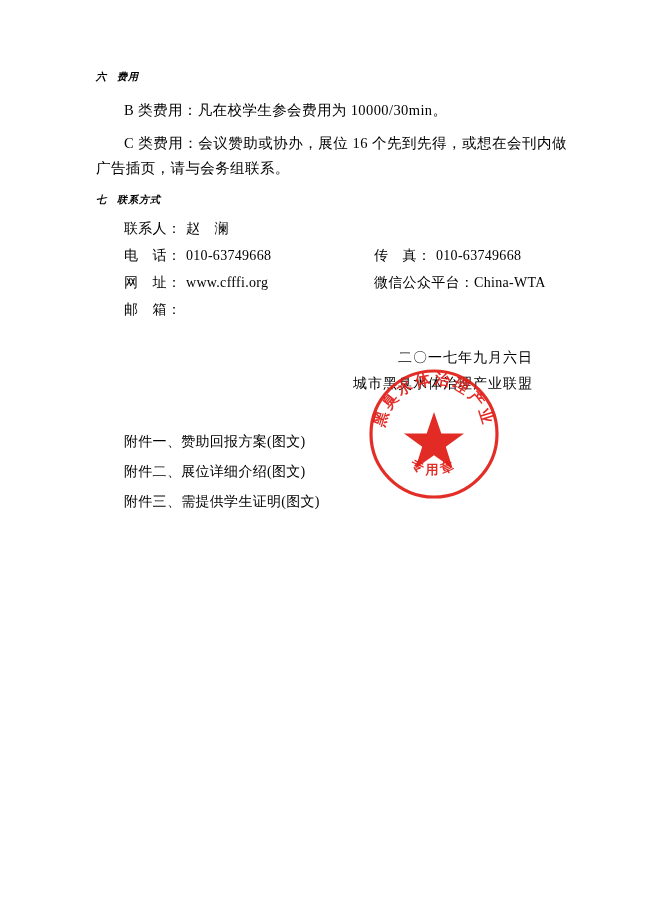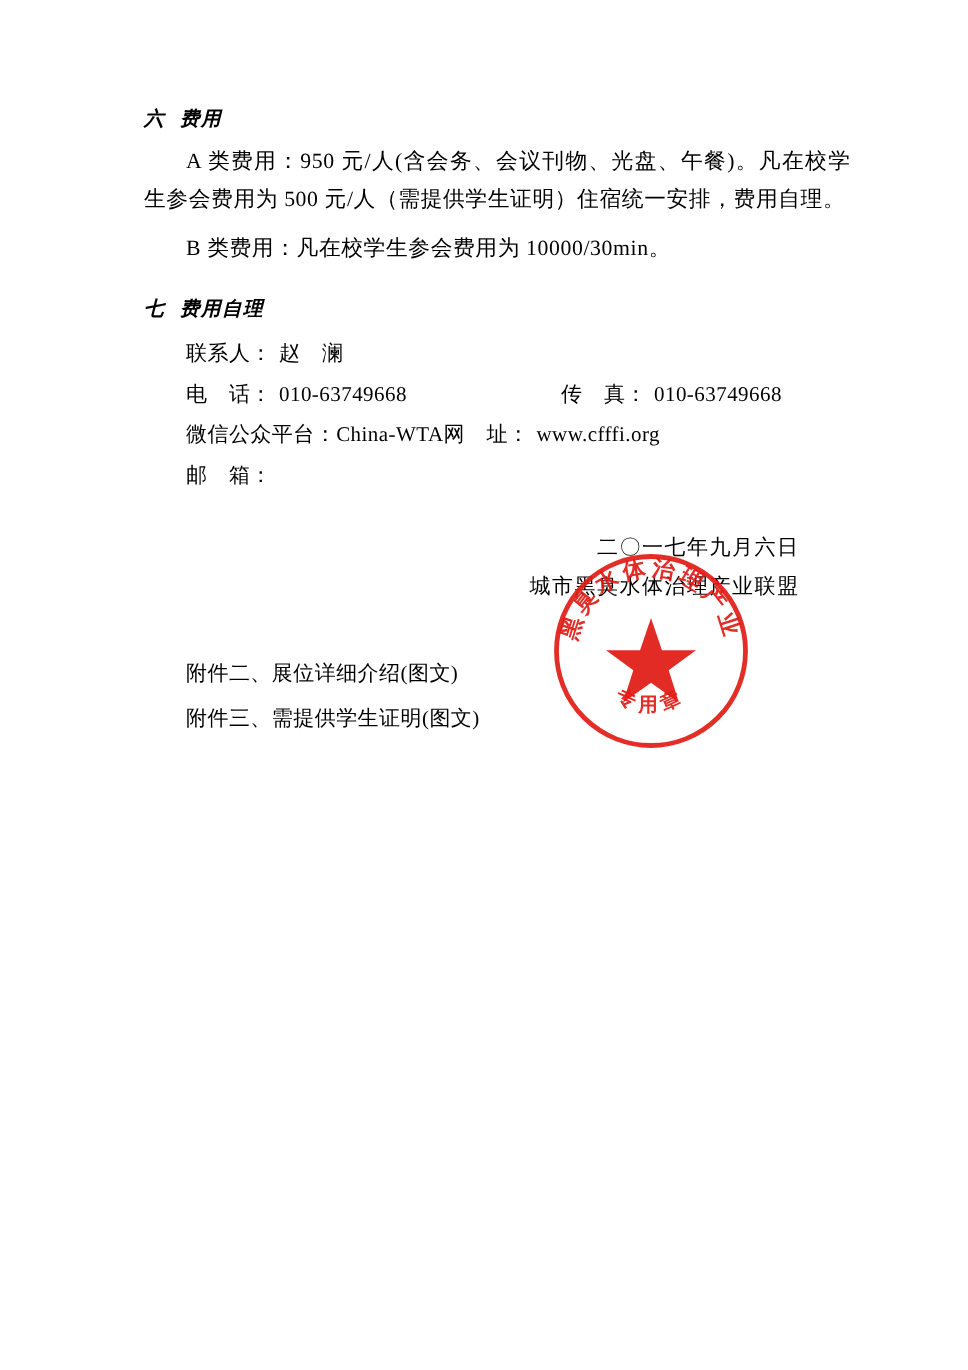--- a/index.html
+++ b/index.html
@@ -18,21 +18,21 @@
   .page {
     position: relative;
     width: 645px;
     height: 913px;
     box-sizing: border-box;
     padding: 70px 72px 0 96px;
   }
   .section-head {
     font-family: "Liberation Sans", sans-serif;
     font-weight: bold;
-    font-size: 13px;
+    font-size: 10px;
     letter-spacing: 1px;
     margin: 0 0 8px 0;
     font-style: italic;
   }
   .sec-num {
     margin-right: 10px;
   }
   .para {
     font-size: 14.5px;
     line-height: 25px;
@@ -105,71 +105,72 @@
 </style>
 </head>
 <body>
 
 <div class="page">
 
   <div class="section-head">
     <span class="sec-num">六</span><span>费用</span>
   </div>
 
-  <p class="para multi">A 类费用：950 元/人(含会务、会议刊物、光盘、午餐)。凡在校学生参会费用为 500 元/人（需提供学生证明）住宿统一安排，费用自理。</p>
   <div class="spacer-6"></div>
   <p class="para">B 类费用：凡在校学生参会费用为 10000/30min。</p>
   <div class="spacer-6"></div>
+  <p class="para multi">C 类费用：会议赞助或协办，展位 16 个先到先得，或想在会刊内做广告插页，请与会务组联系。</p>
 
   <div class="spacer-10"></div>
 
   <div class="section-head">
-    <span class="sec-num">七</span><span>费用自理</span>
+    <span class="sec-num">七</span><span>联系方式</span>
   </div>
 
   <div class="contact-block">
     <div class="contact-row">
       <div class="contact-cell left">
         <span class="c-label">联系人：</span>
         <span class="c-value">赵　澜</span>
       </div>
     </div>
     <div class="contact-row">
       <div class="contact-cell left">
         <span class="c-label">电　话：</span>
         <span class="c-value">010-63749668</span>
       </div>
       <div class="contact-cell">
         <span class="c-label">传　真：</span>
         <span class="c-value">010-63749668</span>
       </div>
     </div>
     <div class="contact-row">
+      <div class="contact-cell left">
+        <span class="c-label">网　址：</span>
+        <span class="c-value">www.cfffi.org</span>
+      </div>
       <div class="contact-cell">
         <span class="c-label">微信公众平台：</span>
         <span class="c-value">China-WTA</span>
-      </div>
-      <div class="contact-cell left">
-        <span class="c-label">网　址：</span>
-        <span class="c-value">www.cfffi.org</span>
       </div>
     </div>
     <div class="contact-row">
       <div class="contact-cell left">
         <span class="c-label">邮　箱：</span>
       </div>
     </div>
   </div>
 
   <div class="sign-block">
     <div>二〇一七年九月六日</div>
     <div>城市黑臭水体治理产业联盟</div>
   </div>
 
   <div class="attach-block">
+    <div>附件一、赞助回报方案(图文)</div>
     <div>附件二、展位详细介绍(图文)</div>
     <div>附件三、需提供学生证明(图文)</div>
   </div>
 
   <div class="seal">
     <svg width="132" height="132" viewBox="0 0 132 132" xmlns="http://www.w3.org/2000/svg">
       <defs>
         <path id="sealArcTop" d="M 16,66 A 50,50 0 0 1 116,66" fill="none"></path>
         <path id="sealArcBottom" d="M 26,66 A 40,40 0 0 0 106,66" fill="none"></path>
       </defs>

